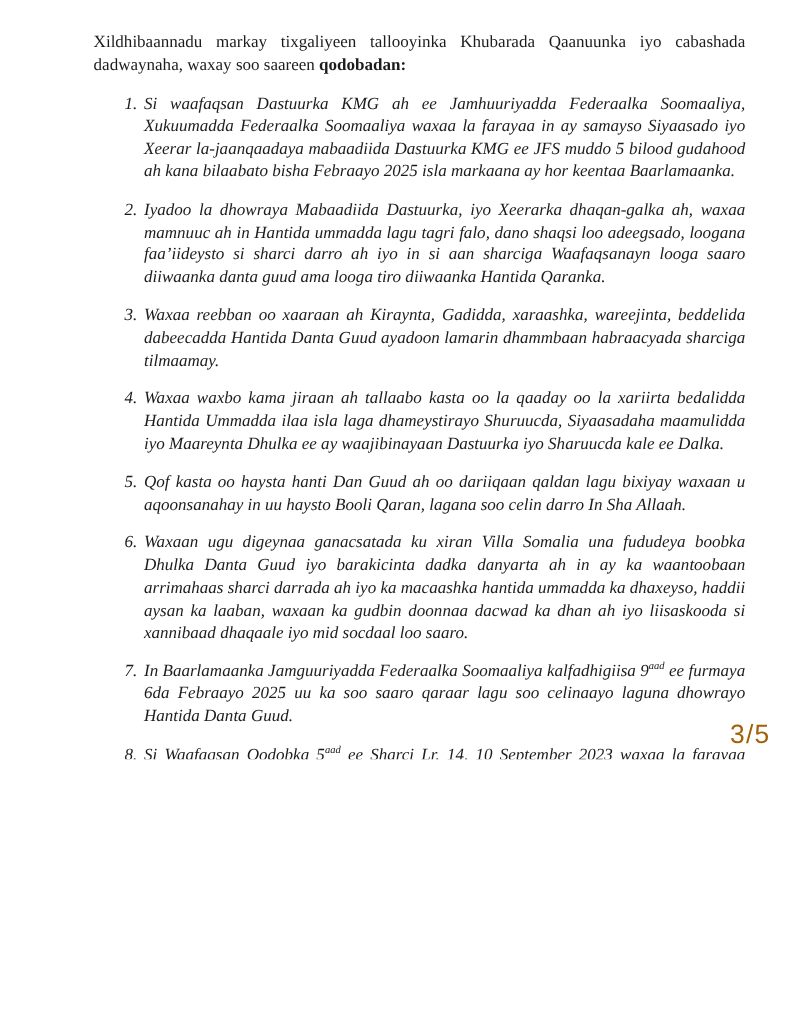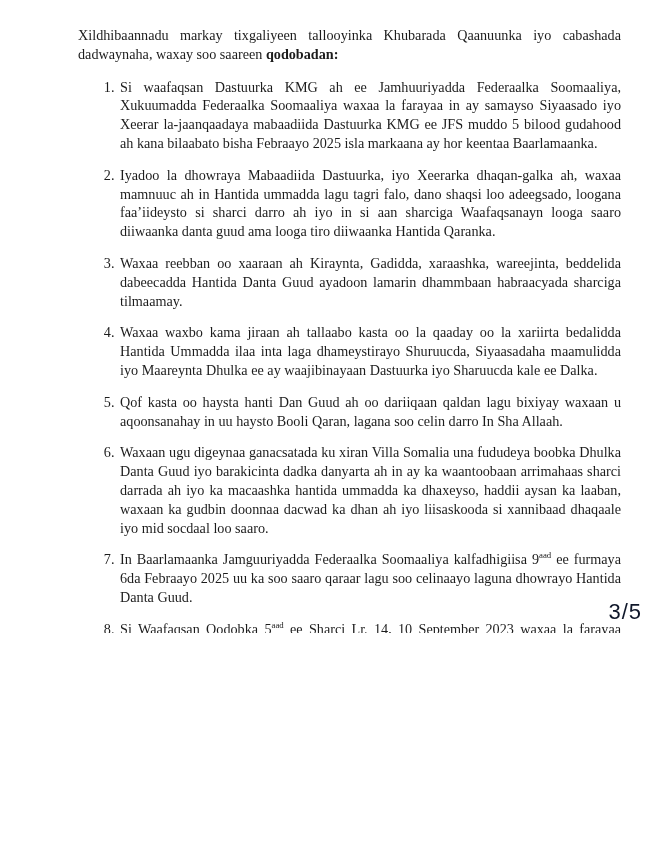--- a/index.html
+++ b/index.html
@@ -25,20 +25,21 @@
     line-height: 18.8px;
   }
   .intro {
     margin: 0 0 14px 0;
     text-align: justify;
   }
   .intro b { font-weight: bold; }
   ol.resolutions {
     margin: 0;
     padding: 0 0 0 40px;
+    font-style: italic;
   }
   ol.resolutions li {
     text-align: justify;
     margin-bottom: 13px;
     padding-left: 2px;
   }
   ol.resolutions li:last-child { margin-bottom: 4px; }
   sup {
     font-size: 0.62em;
     line-height: 0;
@@ -72,38 +73,38 @@
     line-height: 14px;
     color: #222222;
     margin-left: 40px;
   }
   .page-indicator {
     position: absolute;
     right: 18px;
     bottom: 8px;
     font-family: "Liberation Sans", sans-serif;
     font-size: 22px;
-    color: #0f172a;
+    color: #a16207;
     letter-spacing: 1px;
   }
 </style>
 </head>
 <body>
 
 <div class="page">
 
   <div class="content">
 
     <p class="intro"><span>Xildhibaannadu markay tixgaliyeen tallooyinka Khubarada Qaanuunka iyo cabashada dadwaynaha, waxay soo saareen </span><b>qodobadan:</b></p>
 
     <ol class="resolutions">
         <li><span>Si waafaqsan Dastuurka KMG ah ee Jamhuuriyadda Federaalka Soomaaliya, Xukuumadda Federaalka Soomaaliya waxaa la farayaa in ay samayso Siyaasado iyo Xeerar la-jaanqaadaya mabaadiida Dastuurka KMG ee JFS muddo 5 bilood gudahood ah kana bilaabato bisha Febraayo 2025 isla markaana ay hor keentaa Baarlamaanka.</span></li>
         <li><span>Iyadoo la dhowraya Mabaadiida Dastuurka, iyo Xeerarka dhaqan-galka ah, waxaa mamnuuc ah in Hantida ummadda lagu tagri falo, dano shaqsi loo adeegsado, loogana faa’iideysto si sharci darro ah iyo in si aan sharciga Waafaqsanayn looga saaro diiwaanka danta guud ama looga tiro diiwaanka Hantida Qaranka.</span></li>
         <li><span>Waxaa reebban oo xaaraan ah Kiraynta, Gadidda, xaraashka, wareejinta, beddelida dabeecadda Hantida Danta Guud ayadoon lamarin dhammbaan habraacyada sharciga tilmaamay.</span></li>
-        <li><span>Waxaa waxbo kama jiraan ah tallaabo kasta oo la qaaday oo la xariirta bedalidda Hantida Ummadda ilaa inta laga dhameystirayo Shuruucda, Siyaasadaha maamulidda iyo Maareynta Dhulka ee ay waajibinayaan Dastuurka iyo Sharuucda kale ee Dalka.</span></li>
+        <li><span>Waxaa waxbo kama jiraan ah tallaabo kasta oo la qaaday oo la xariirta bedalidda Hantida Ummadda ilaa isla laga dhameystirayo Shuruucda, Siyaasadaha maamulidda iyo Maareynta Dhulka ee ay waajibinayaan Dastuurka iyo Sharuucda kale ee Dalka.</span></li>
         <li><span>Qof kasta oo haysta hanti Dan Guud ah oo dariiqaan qaldan lagu bixiyay waxaan u aqoonsanahay in uu haysto Booli Qaran, lagana soo celin darro In Sha Allaah.</span></li>
         <li><span>Waxaan ugu digeynaa ganacsatada ku xiran Villa Somalia una fududeya boobka Dhulka Danta Guud iyo barakicinta dadka danyarta ah in ay ka waantoobaan arrimahaas sharci darrada ah iyo ka macaashka hantida ummadda ka dhaxeyso, haddii aysan ka laaban, waxaan ka gudbin doonnaa dacwad ka dhan ah iyo liisaskooda si xannibaad dhaqaale iyo mid socdaal loo saaro.</span></li>
         <li><span>In Baarlamaanka Jamguuriyadda Federaalka Soomaaliya kalfadhigiisa 9</span><sup>aad</sup><span> ee furmaya 6da Febraayo 2025 uu ka soo saaro qaraar lagu soo celinaayo laguna dhowrayo Hantida Danta Guud.</span></li>
         <li><span>Si Waafaqsan Qodobka 5</span><sup>aad</sup><span> ee Sharci Lr. 14, 10 September 2023 waxaa la farayaa Xafiiska Hantidhawrka Guud ee JFS in uu usoo bandhigo Baarlamaanka JFS iyo Shacabkuba dhammaan Hantida Danta Guud ee la kireeyey, la gaday, la xaraashay ama laga beddelay dabeecadda hanti qaran muddo 3 bil gudahood ah oo ka bilaabato bisha Febraayo 2025.</span></li>
       </ol>
 
     <div class="names">
       <p class="names-heading">Liiska xildhibaannada Soosaaray:</p>
     </div>
 

